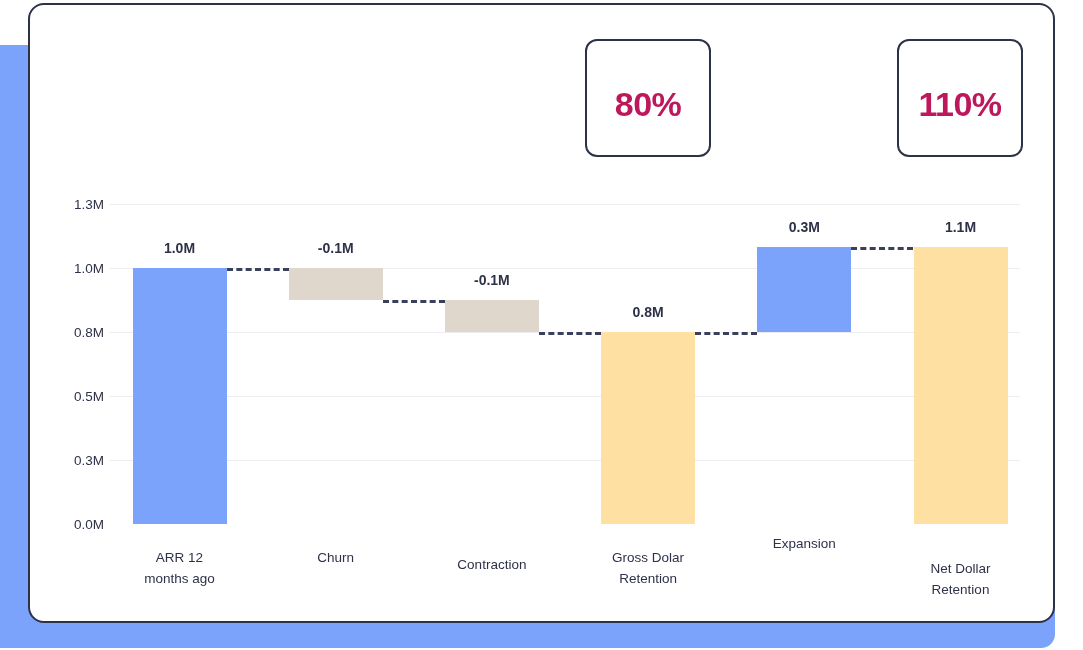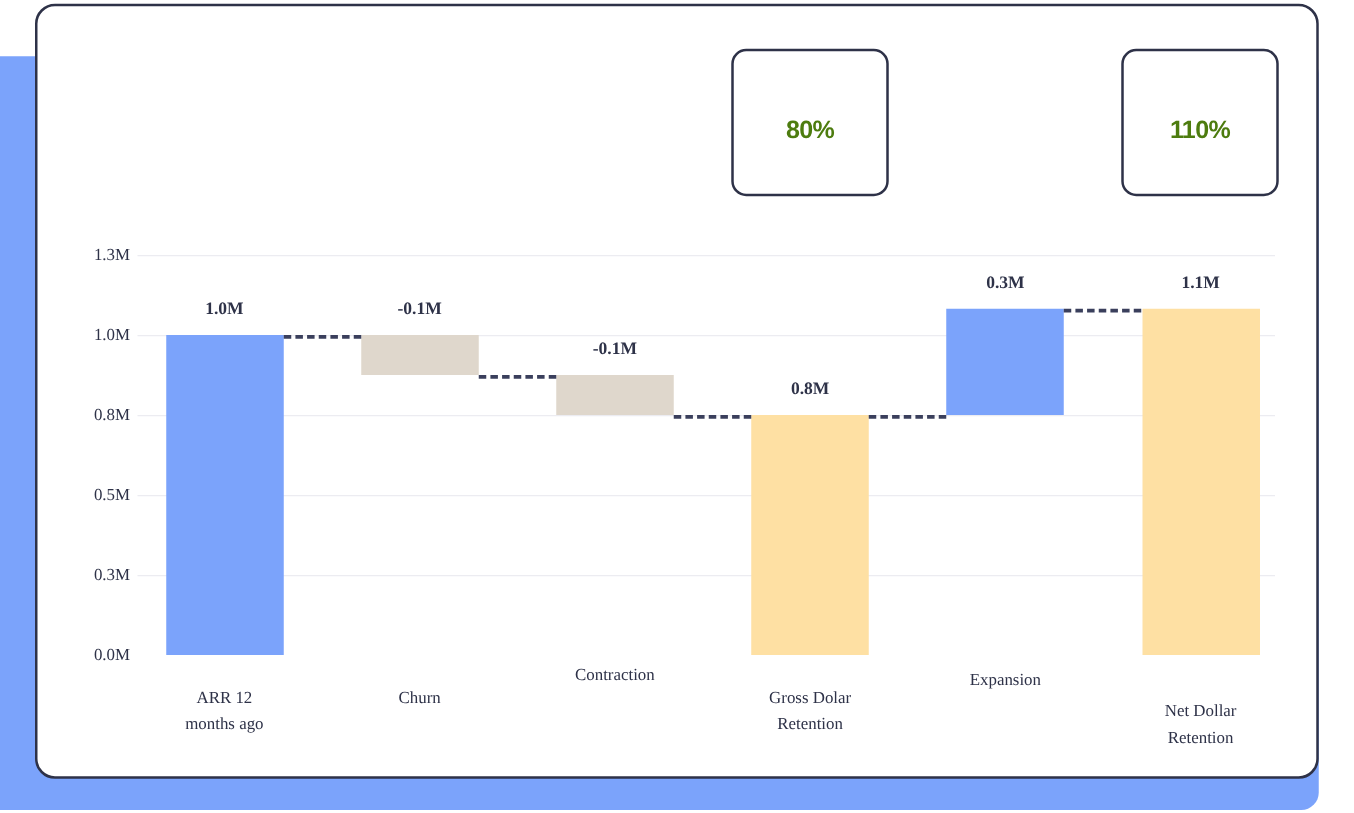--- a/index.html
+++ b/index.html
@@ -46,29 +46,29 @@
   #kpi-gdr { left: 585px; top: 39px; }
   #kpi-ndr { left: 897px; top: 39px; }
   .kpi-title {
     font-size: 11.5px;
     font-weight: bold;
     line-height: 14.5px;
     color: #2E3248;
     letter-spacing: -0.1px;
   }
   .kpi-value {
-    font-size: 20px;
+    font-size: 34px;
     font-weight: bold;
-    color: #4d7c0f;
+    color: #be185d;
     margin-top: 13px;
     letter-spacing: -0.5px;
   }
 
   
-  #plot { position: absolute; left: 0; top: 0; width: 1083px; height: 481px; font-family: Liberation Serif, serif; }
+  #plot { position: absolute; left: 0; top: 0; width: 1083px; height: 481px; }
 
   .gridline {
     position: absolute;
     left: 110px;
     width: 910px;
     height: 1px;
     background: #ECECF1;
   }
   .ytick {
     position: absolute;
@@ -158,21 +158,21 @@
         <div class="bar-label" style="left: 335.7px; top: 240px;">-0.1M</div>
         <div class="bar-label" style="left: 491.9px; top: 272px;">-0.1M</div>
         <div class="bar-label" style="left: 648.1px; top: 304px;">0.8M</div>
         <div class="bar-label" style="left: 804.3px; top: 218.667px;">0.3M</div>
         <div class="bar-label" style="left: 960.5px; top: 218.667px;">1.1M</div>
       </div>
     <div id="xlabels">
         <div class="xlabel" style="left: 179.5px; top: 547px;">ARR 12
 months ago</div>
         <div class="xlabel" style="left: 335.7px; top: 547px;">Churn</div>
-        <div class="xlabel" style="left: 491.9px; top: 529px;">Contraction</div>
+        <div class="xlabel" style="left: 491.9px; top: 554px;">Contraction</div>
         <div class="xlabel" style="left: 648.1px; top: 547px;">Gross Dolar
 Retention</div>
         <div class="xlabel" style="left: 804.3px; top: 533px;">Expansion</div>
         <div class="xlabel" style="left: 960.5px; top: 547px; margin-top: 11px;">Net Dollar
 Retention</div>
       </div>
   </div>
 
 </div>
 

